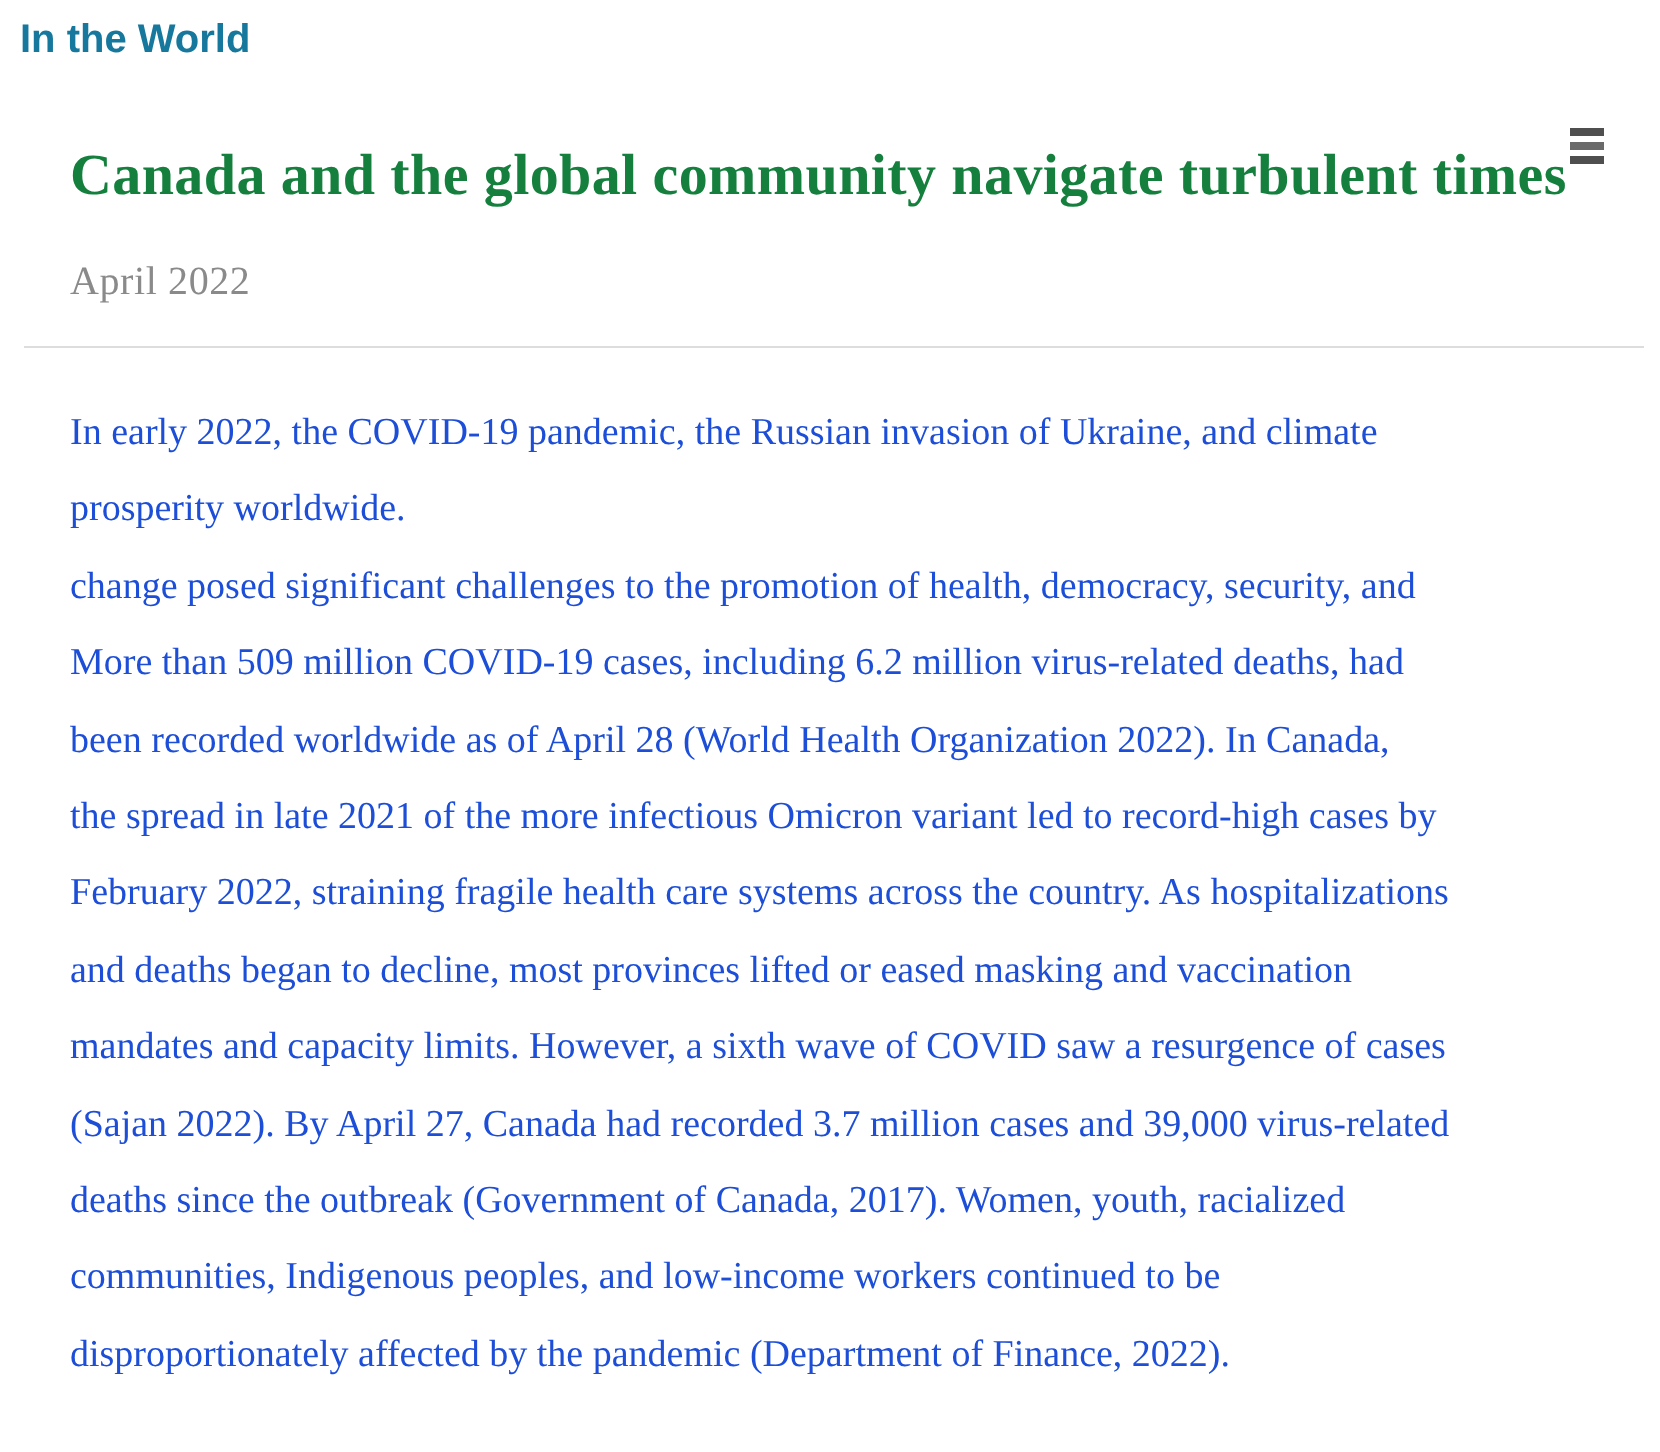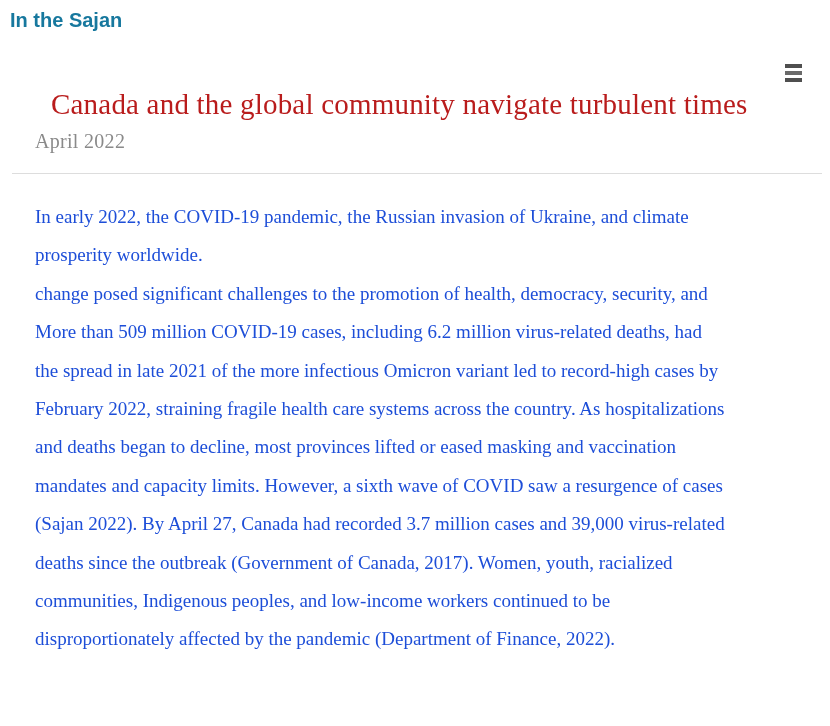--- a/index.html
+++ b/index.html
@@ -42,24 +42,24 @@
     width: 17px;
     height: 4px;
     background: #4f4f4f;
   }
   .menu-button .bar.mid { background: #6a6a6a; }
 
   .article-title {
     position: absolute;
     left: 35px;
     top: 72px;
-    margin: 16px;
+    margin: 0;
     font-size: 29px;
-    font-weight: normal;
-    color: #b91c1c;
+    font-weight: bold;
+    color: #15803d;
     white-space: nowrap;
     letter-spacing: 0.2px;
   }
 
   .article-date {
     position: absolute;
     left: 35px;
     top: 130px;
     font-size: 20px;
     color: #8a8a8a;
@@ -82,21 +82,21 @@
     font-size: 19px;
     color: #1d4ed8;
   }
   .paragraph { line-height: 38.4px; }
   .paragraph + .paragraph { }
   .text-line { white-space: nowrap; }
 </style>
 </head>
 <body>
 
-<div class="section-label">In the Sajan</div>
+<div class="section-label">In the World</div>
 
 <button class="menu-button" aria-label="menu">
   <span class="icon-wrap" style="display:contents;">
     <span class="bar"></span>
     <span class="bar mid"></span>
     <span class="bar"></span>
   </span>
 </button>
 
 <h1 class="article-title">Canada and the global community navigate turbulent times</h1>
@@ -106,20 +106,21 @@
 <div class="divider"></div>
 
 <div class="article-body">
   <div class="paragraph">
       <div class="text-line">In early 2022, the COVID-19 pandemic, the Russian invasion of Ukraine, and climate</div>
       <div class="text-line">prosperity worldwide.</div>
       <div class="text-line">change posed significant challenges to the promotion of health, democracy, security, and</div>
     </div>
   <div class="paragraph">
       <div class="text-line">More than 509 million COVID-19 cases, including 6.2 million virus-related deaths, had</div>
+      <div class="text-line">been recorded worldwide as of April 28 (World Health Organization 2022). In Canada,</div>
       <div class="text-line">the spread in late 2021 of the more infectious Omicron variant led to record-high cases by</div>
       <div class="text-line">February 2022, straining fragile health care systems across the country. As hospitalizations</div>
       <div class="text-line">and deaths began to decline, most provinces lifted or eased masking and vaccination</div>
       <div class="text-line">mandates and capacity limits. However, a sixth wave of COVID saw a resurgence of cases</div>
       <div class="text-line">(Sajan 2022). By April 27, Canada had recorded 3.7 million cases and 39,000 virus-related</div>
       <div class="text-line">deaths since the outbreak (Government of Canada, 2017). Women, youth, racialized</div>
       <div class="text-line">communities, Indigenous peoples, and low-income workers continued to be</div>
       <div class="text-line">disproportionately affected by the pandemic (Department of Finance, 2022).</div>
     </div>
 </div>

